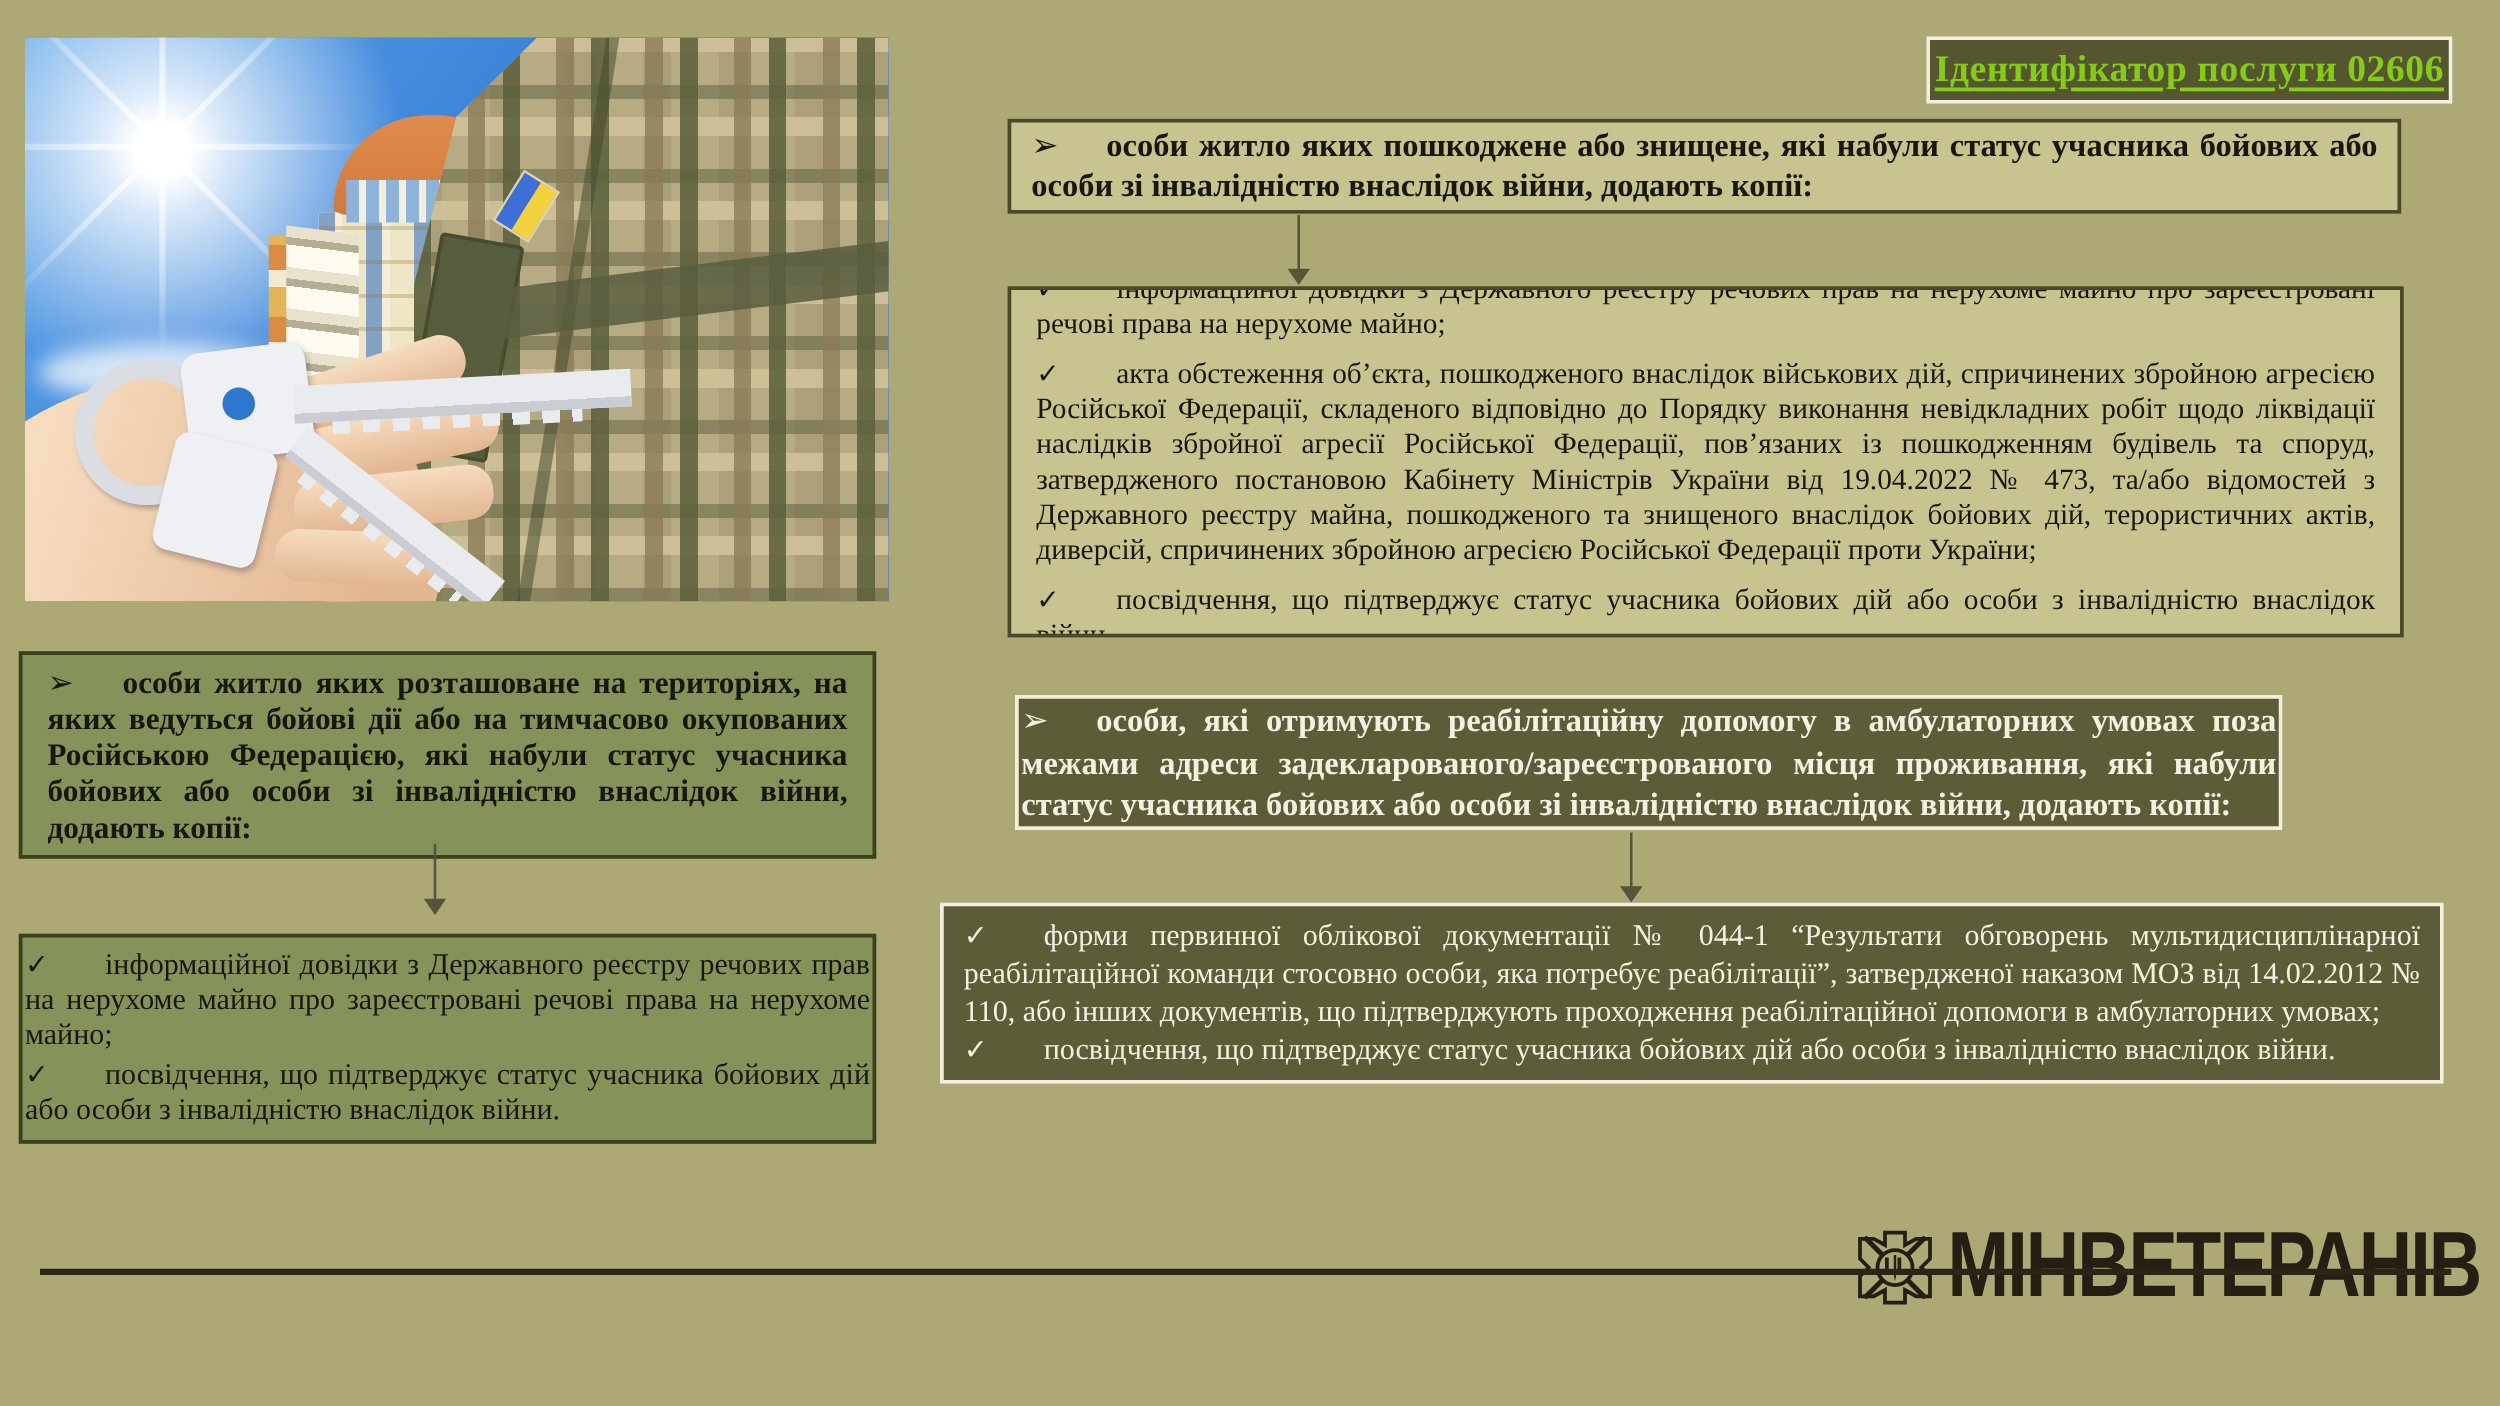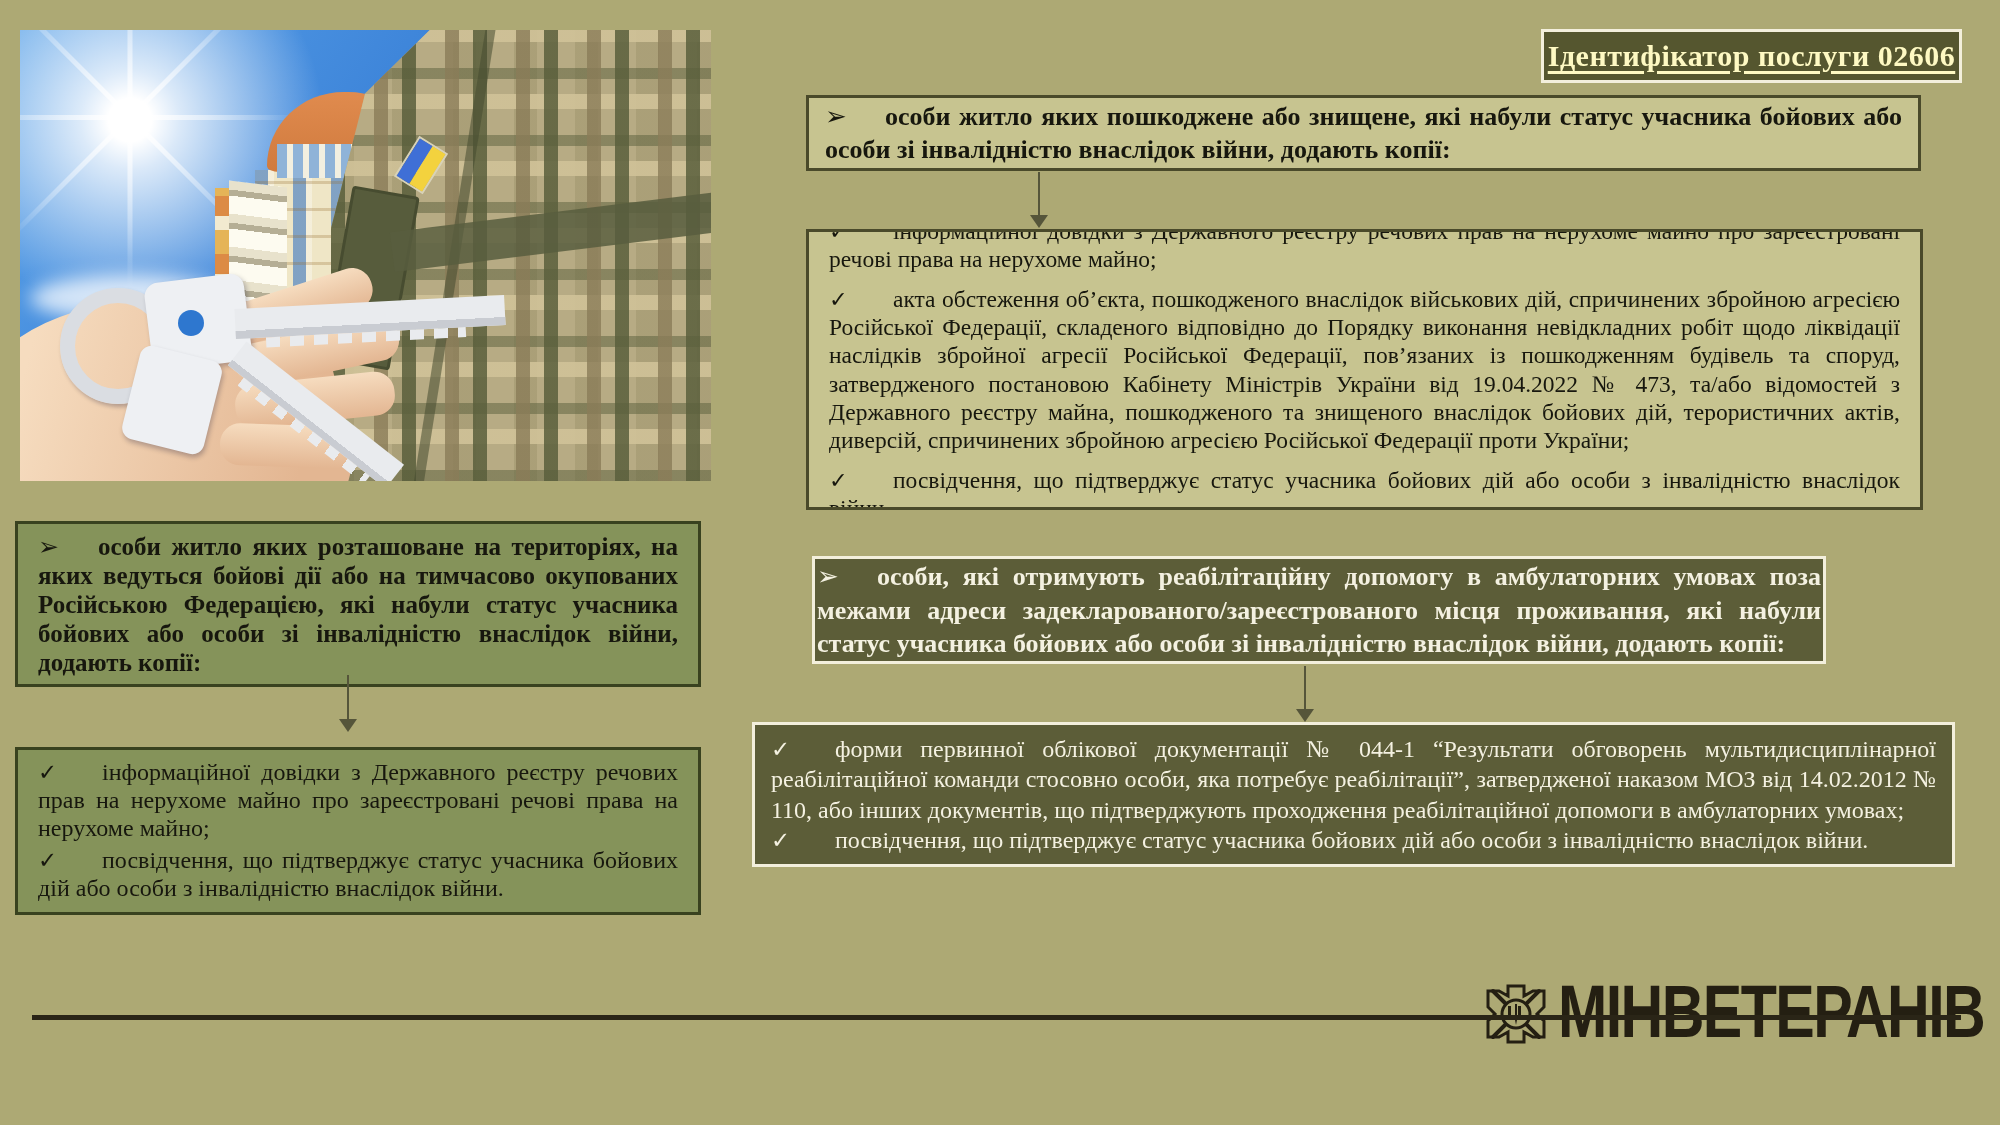--- a/index.html
+++ b/index.html
@@ -12,41 +12,41 @@
   .abs{position:absolute;}
 
   
   .id-badge{
     left:1541px;top:29px;width:421px;height:54px;
     background:#55562f;border:3px solid #f3efdc;
     display:flex;align-items:center;justify-content:center;
     box-sizing:border-box;
   }
   .id-badge a{
-    color:#fef9c3;font-weight:bold;font-size:30px;letter-spacing:.5px;
+    color:#84cc16;font-weight:bold;font-size:30px;letter-spacing:.5px;
     text-decoration:underline;text-decoration-thickness:3px;text-underline-offset:5px;
     white-space:nowrap;
   }
 
   
   .box{box-sizing:border-box;display:flex;flex-direction:column;justify-content:center;overflow:hidden;}
   .box-light{background:#c7c490;border:3px solid #4a4a2a;}
   .box-green{background:#85935a;border:3px solid #39421f;margin-top:14px;}
   .box-dark{background:#5c5d38;border:3px solid #f3efdc;color:#f4f1e1;}
 
   .row{text-align:justify;}
   .mark{display:inline-block;font-family:"DejaVu Sans",sans-serif;}
   .bullet-mark{width:60px;}
   .check-mark{width:64px;font-size:.95em;}
   .hd{font-weight:bold;}
 
   #box-top-right{left:806px;top:95px;width:1115px;height:76px;padding:4px 16px;font-size:26px;line-height:1.25;}
   #box-items-right{left:806px;top:229px;width:1117px;height:281px;padding:10px 20px;font-size:23.5px;line-height:1.2;gap:12px;}
   #box-left-heading{left:15px;top:507px;width:686px;height:166px;padding:8px 20px;font-size:25px;line-height:1.16;}
-  #box-left-items{left:15px;top:733px;width:686px;height:168px;padding:8px 20px;font-size:24px;line-height:1.16;gap:4px;}
+  #box-left-items{left:15px;top:733px;width:686px;height:168px;padding:8px 2px;font-size:24px;line-height:1.16;gap:4px;}
   #box-mid-heading{left:812px;top:556px;width:1014px;height:108px;padding:4px 2px;font-size:26px;line-height:1.27;}
   #box-dark-items{left:752px;top:722px;width:1203px;height:145px;padding:8px 16px;font-size:24px;line-height:1.26;}
 
   
   .connector{width:2px;background:#55553a;}
   .connector::after{
     content:"";position:absolute;bottom:-12px;left:50%;transform:translateX(-50%);
     border:9px solid transparent;border-top:13px solid #55553a;border-bottom:0;
   }
   #arrow-1{left:1038px;top:172px;height:44px;}

